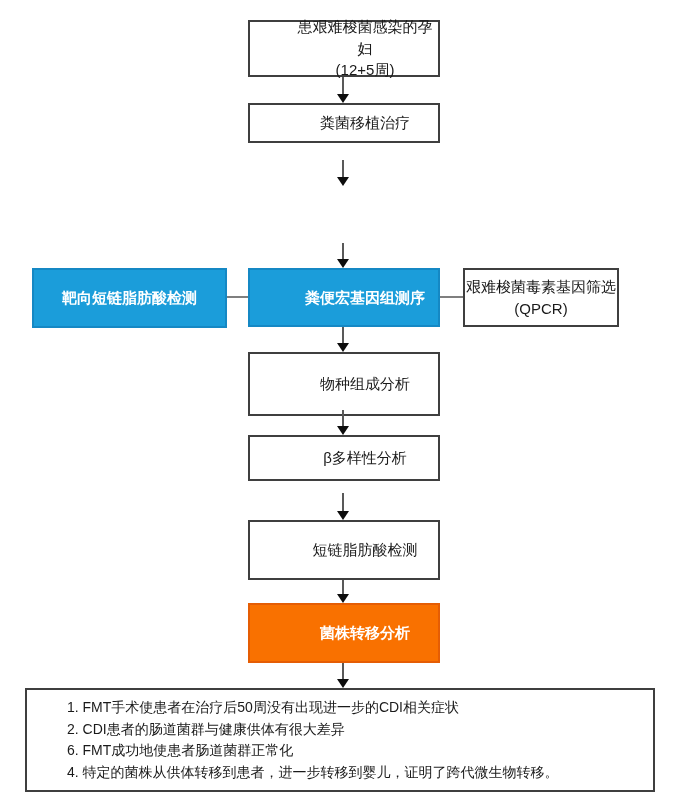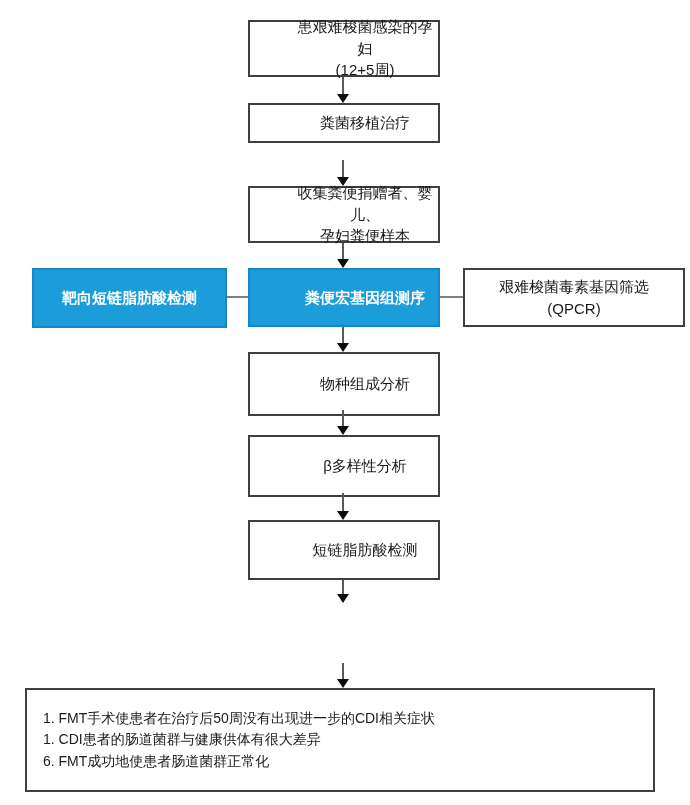--- a/index.html
+++ b/index.html
@@ -62,21 +62,21 @@
     left: 25px;
     top: 688px;
     width: 630px;
     height: 104px;
     box-sizing: border-box;
     border: 2px solid #3f3f3f;
     background: #ffffff;
     display: flex;
     flex-direction: column;
     justify-content: center;
-    padding-left: 16px;
+    padding-left: 40px;
     padding-right: 8px;
     font-size: 14px;
     line-height: 21.5px;
     color: #1a1a1a;
   }
 </style>
 </head>
 <body>
 
 <div class="canvas">
@@ -87,66 +87,66 @@
   </div>
 
   <div class="varrow" style="left:342px; top:77px; height:18px;"></div>
 
   <div class="node col" style="top:103px; height:40px;">
     <span>粪菌移植治疗</span>
   </div>
 
   <div class="varrow" style="left:342px; top:160px; height:18px;"></div>
 
-  <div class="node col" style="top:186px; height:57px;">
-    <span>收集粪便捐赠者、婴儿、</span>
-    <span>孕妇粪便样本</span>
-  </div>
 
   <div class="varrow" style="left:342px; top:243px; height:17px;"></div>
 
   <div class="node accent-blue" style="left:32px; top:268px; width:195px; height:60px;">
     <span>靶向短链脂肪酸检测</span>
   </div>
 
   <div class="hline" style="left:227px; top:296px; width:21px;"></div>
 
   <div class="node col accent-blue" style="top:268px; height:59px;">
     <span>粪便宏基因组测序</span>
   </div>
 
   <div class="hline" style="left:440px; top:296px; width:23px;"></div>
 
-  <div class="node" style="left:463px; top:268px; width:222px; height:59px;">
+  <div class="node" style="left:463px; top:268px; width:156px; height:59px;">
     <span>艰难梭菌毒素基因筛选</span>
     <span>(QPCR)</span>
   </div>
 
   <div class="varrow" style="left:342px; top:327px; height:17px;"></div>
 
   <div class="node col" style="top:352px; height:64px;">
     <span>物种组成分析</span>
   </div>
 
   <div class="varrow" style="left:342px; top:410px; height:17px;"></div>
 
-  <div class="node col" style="top:435px; height:62px;">
+  <div class="node col" style="top:435px; height:46px;">
     <span>β多样性分析</span>
   </div>
 
   <div class="varrow" style="left:342px; top:493px; height:19px;"></div>
 
   <div class="node col" style="top:520px; height:60px;text-align:right;">
     <span>短链脂肪酸检测</span>
   </div>
 
   <div class="varrow" style="left:342px; top:580px; height:15px;"></div>
 
+  <div class="node col accent-orange" style="top:603px; height:60px;">
+    <span>菌株转移分析</span>
+  </div>
 
   <div class="varrow" style="left:342px; top:663px; height:17px;"></div>
 
   <div class="conclusions">
     <div>1. FMT手术使患者在治疗后50周没有出现进一步的CDI相关症状</div>
-    <div>1. CDI患者的肠道菌群与健康供体有很大差异</div>
+    <div>2. CDI患者的肠道菌群与健康供体有很大差异</div>
     <div>6. FMT成功地使患者肠道菌群正常化</div>
+    <div>4. 特定的菌株从供体转移到患者，进一步转移到婴儿，证明了跨代微生物转移。</div>
   </div>
 
 </div>
 
 </body></html>

